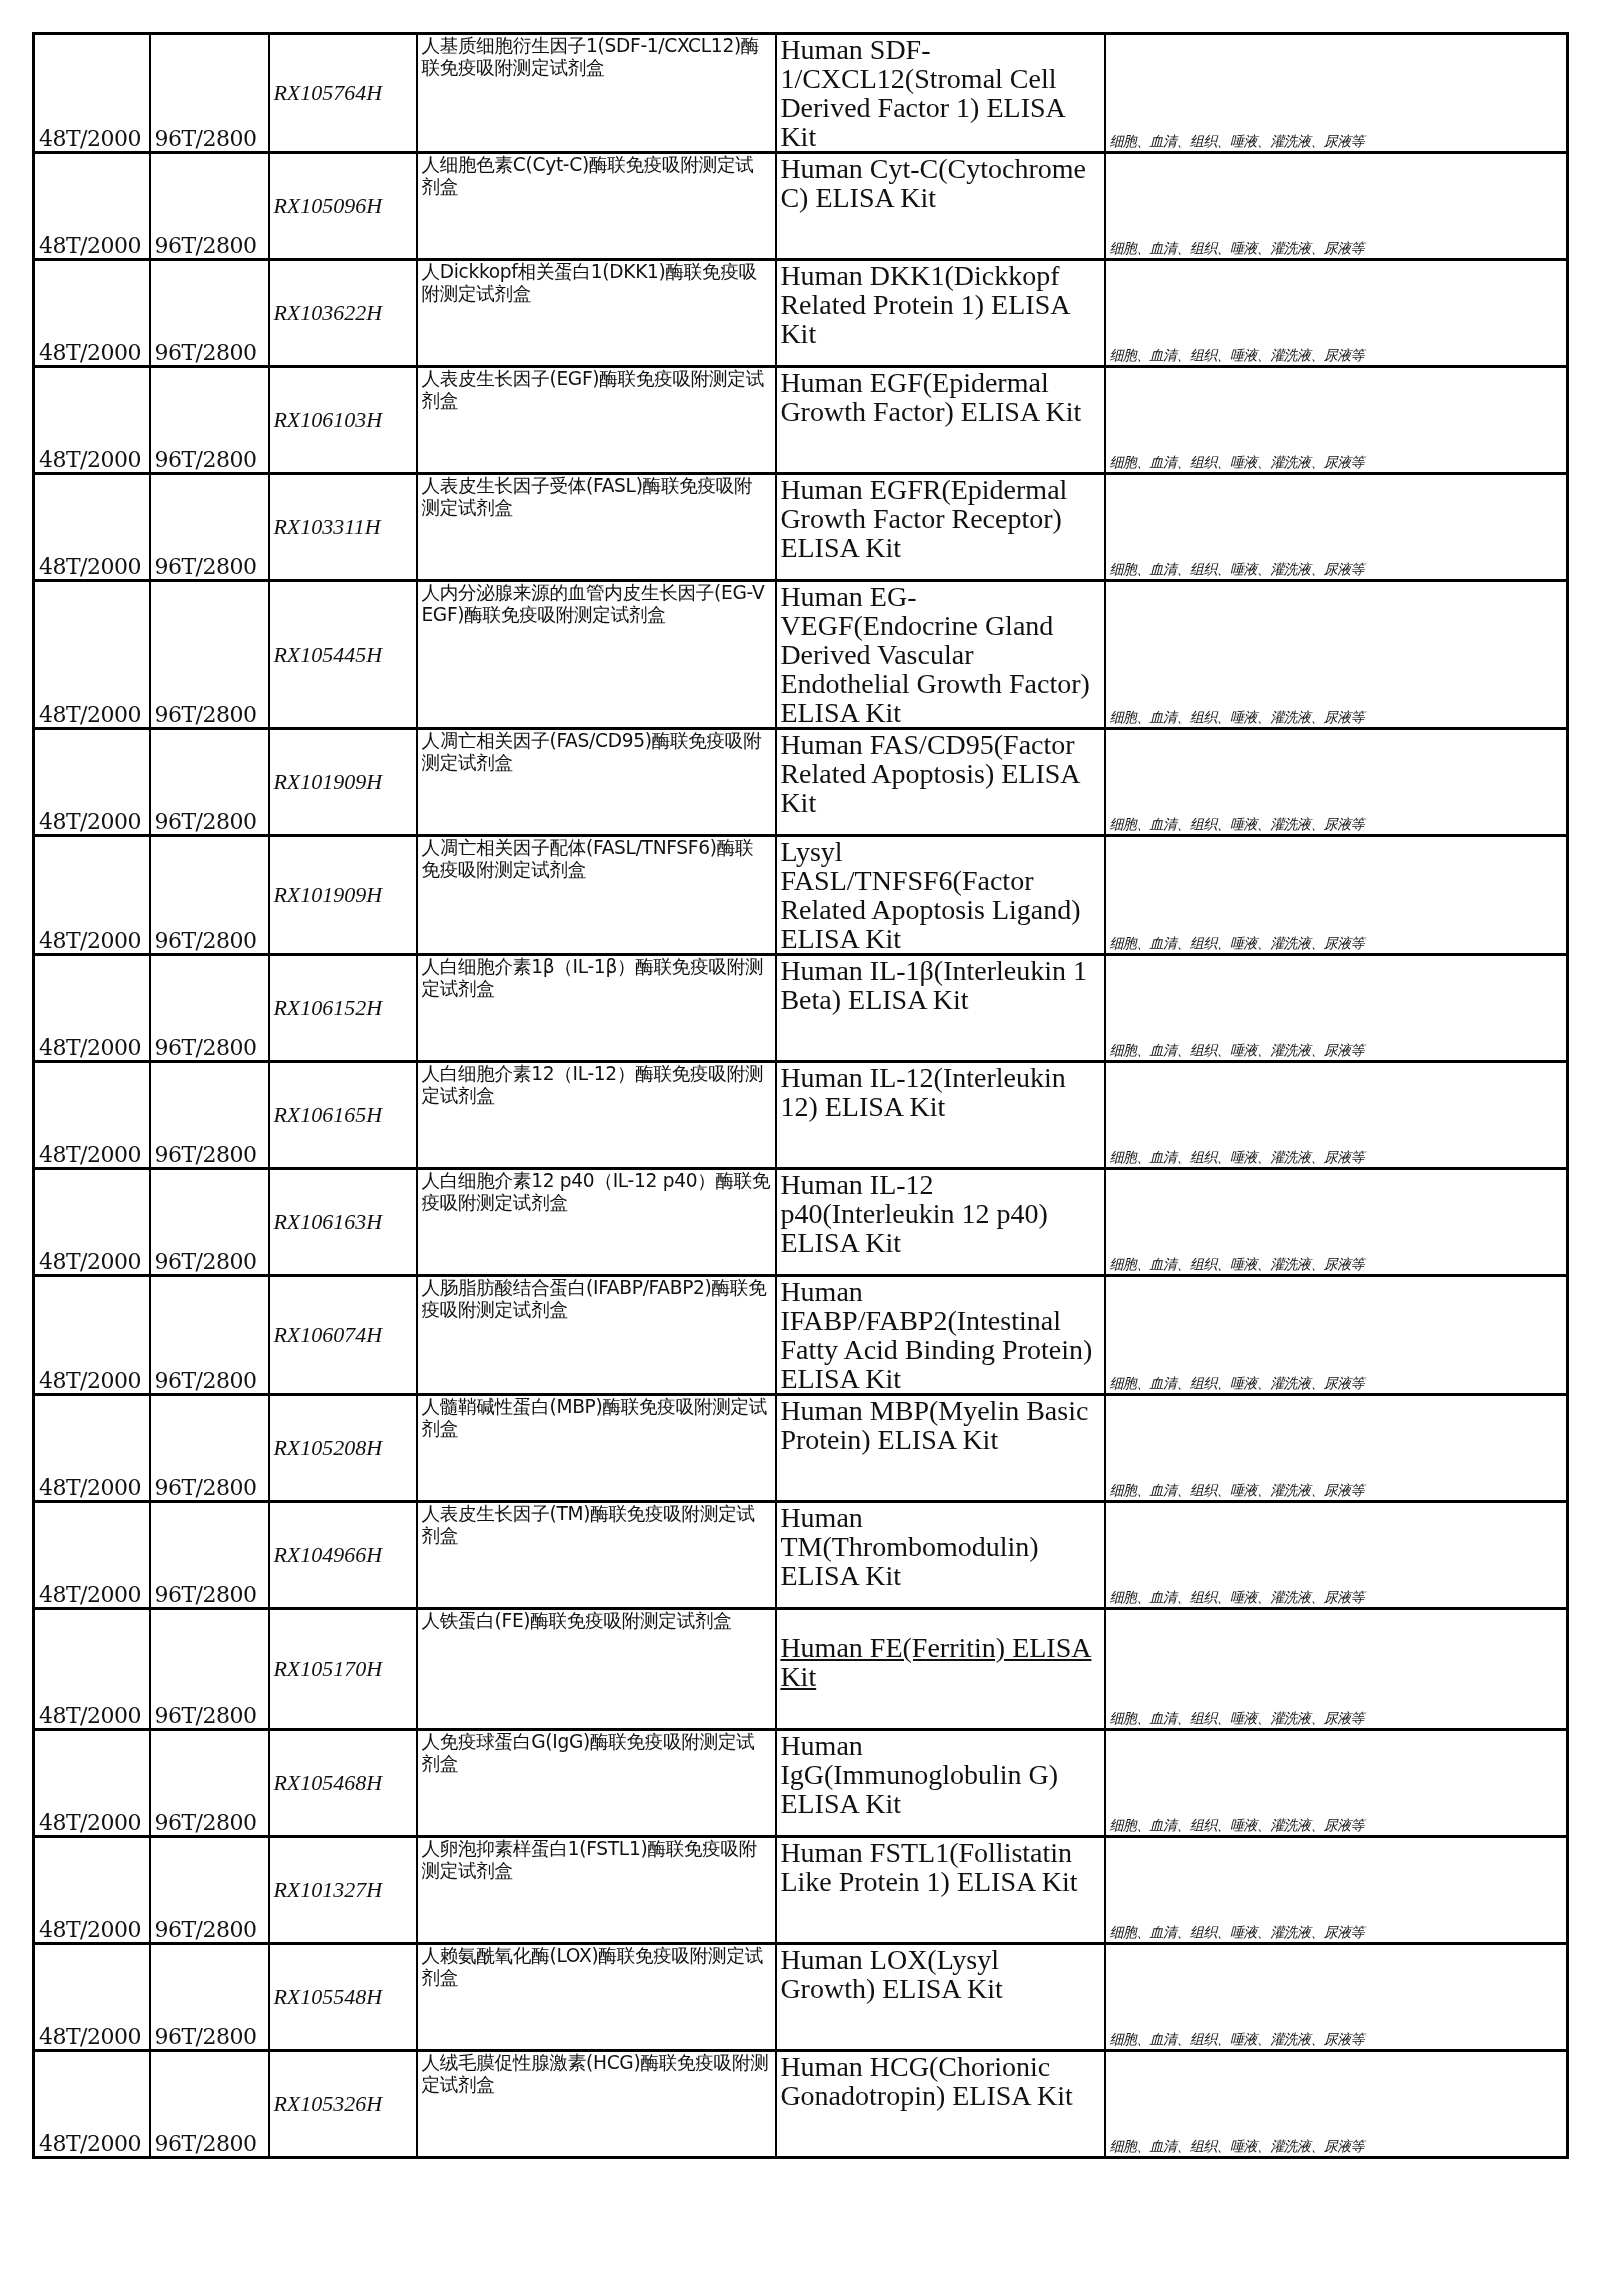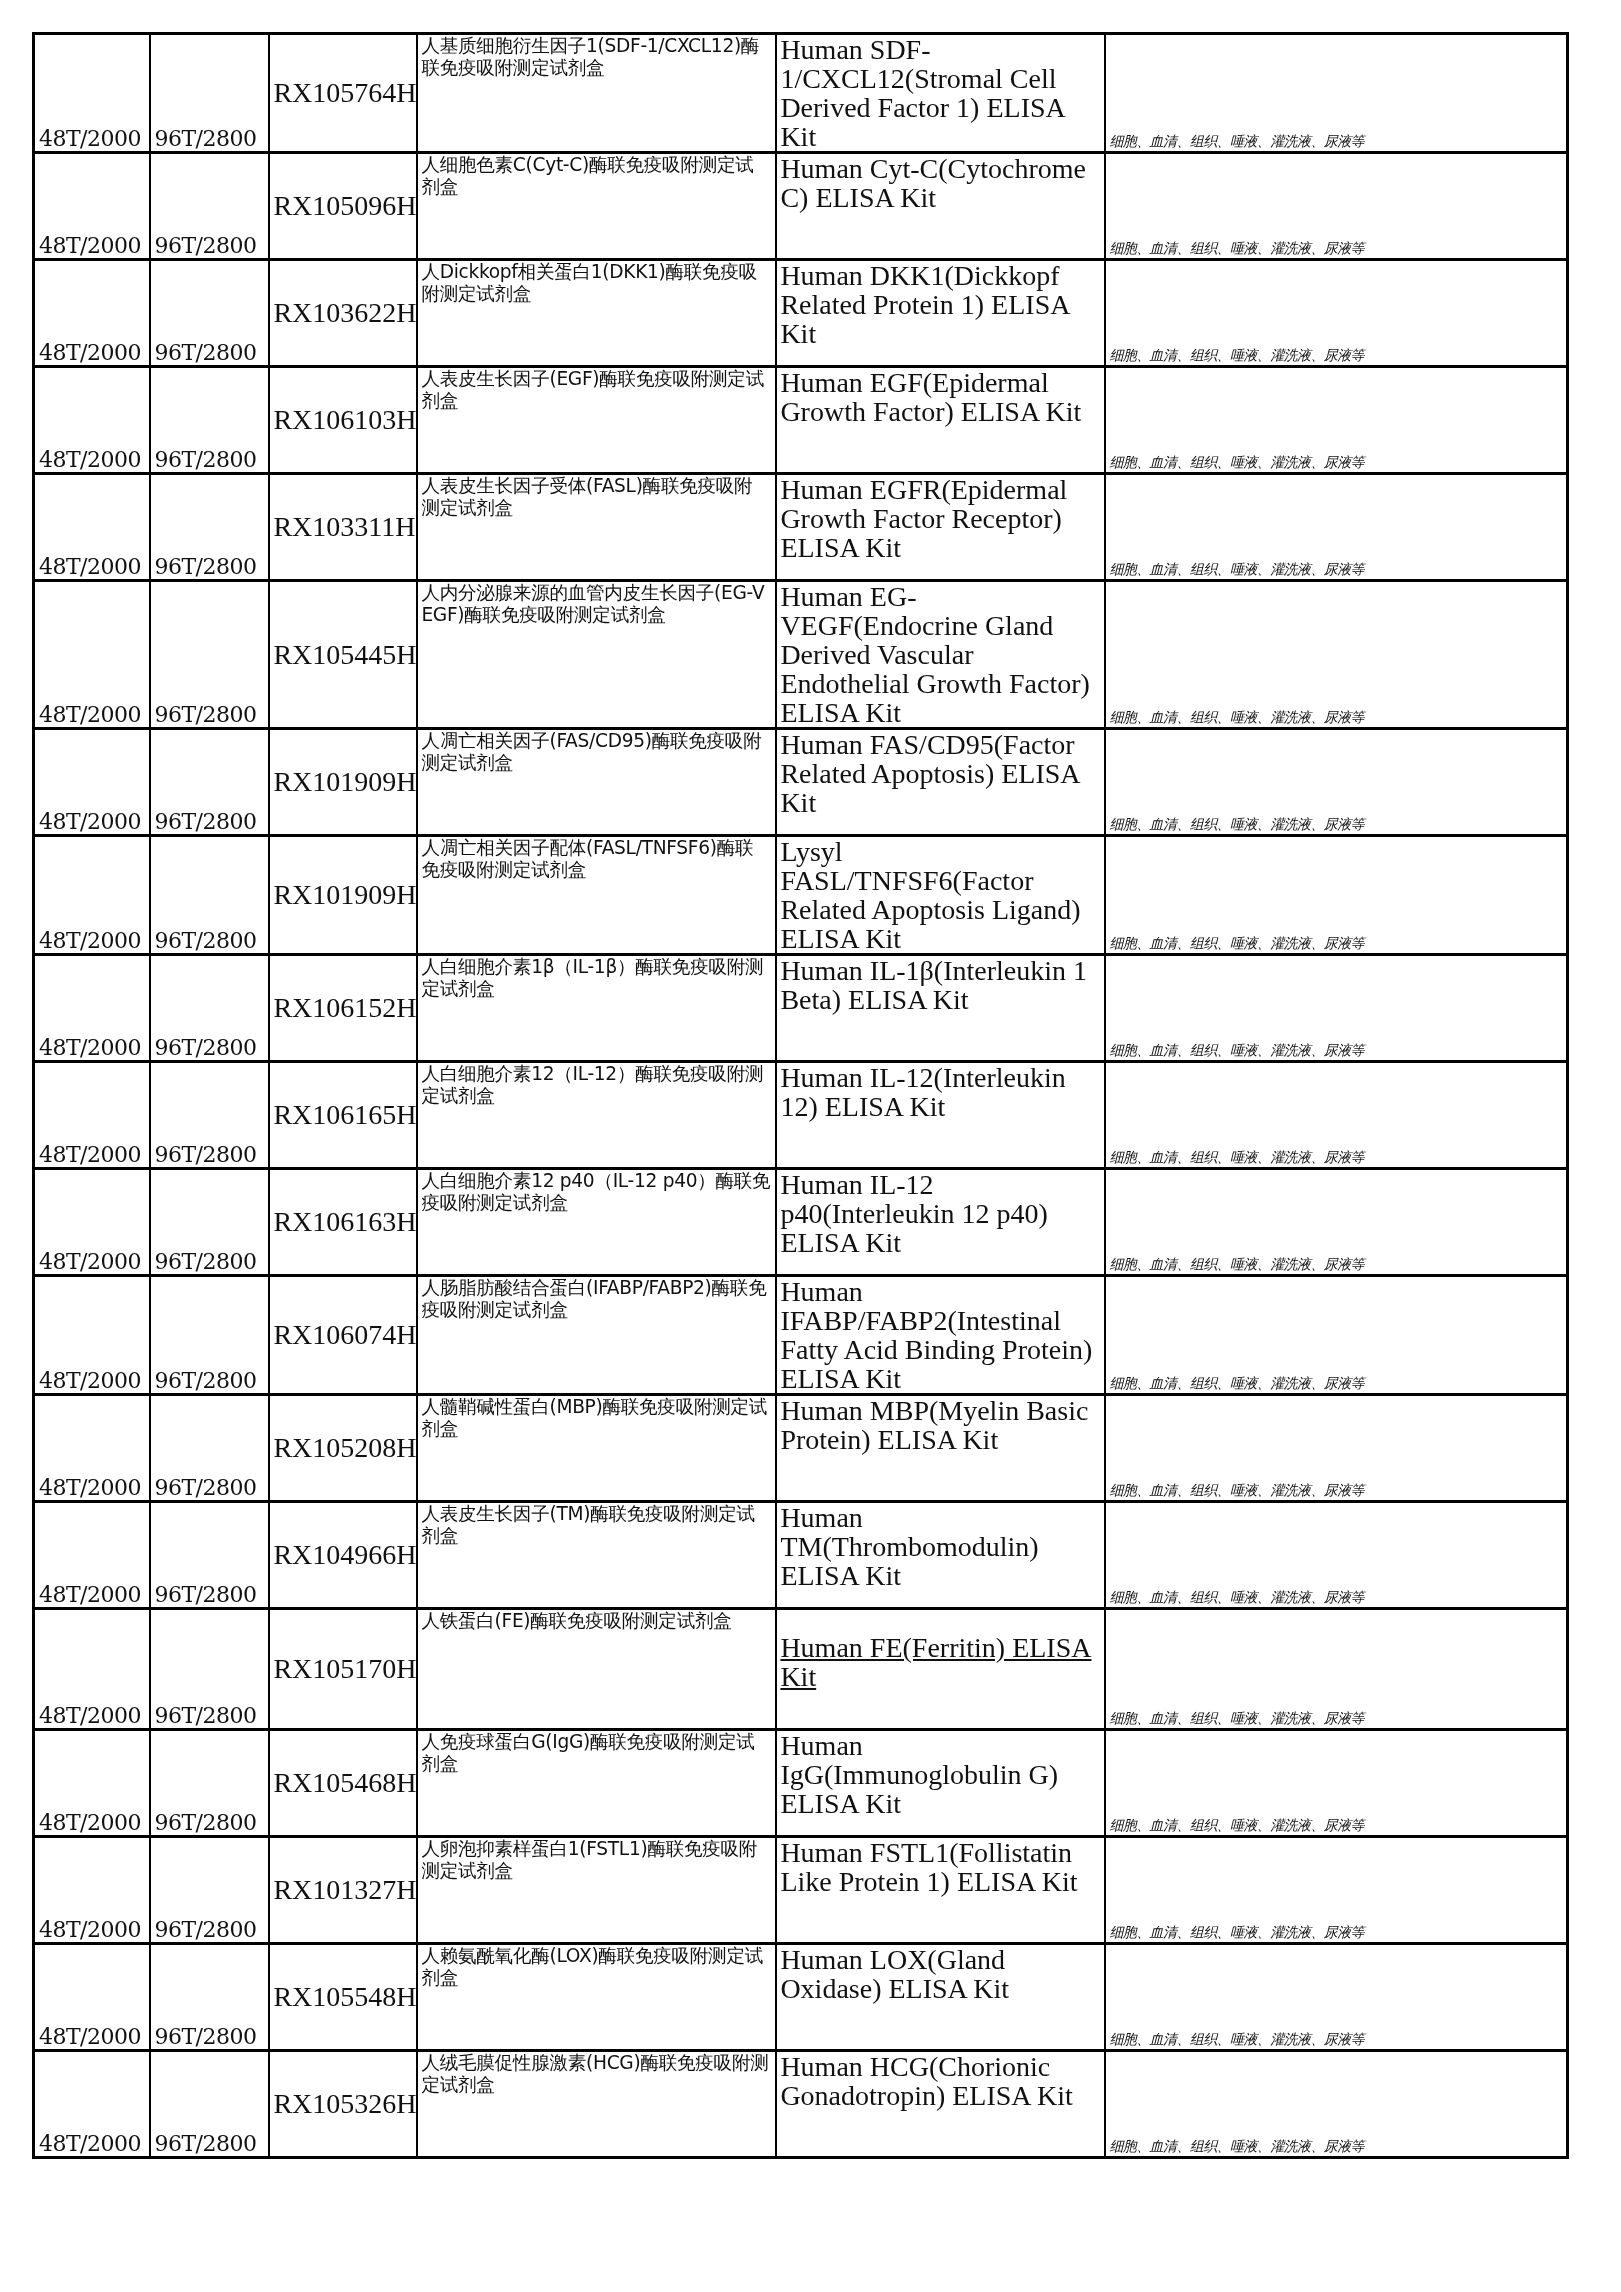--- a/index.html
+++ b/index.html
@@ -15,21 +15,21 @@
     border-top: 3.9px solid #000; border-bottom: 3.9px solid #000;
     height: 104px; padding: 0 3.9px; overflow: hidden;
     color: #111;
   }
   td.c-spec {
     vertical-align: bottom; font-family: "DejaVu Serif", serif;
     font-size: 22px; padding: 0 0 2.9px 4.9px; letter-spacing: -0.5px; white-space: nowrap;
   }
   td.c-cat {
     vertical-align: middle; font-family: "Liberation Serif", serif;
-    font-size: 28px; padding: 0 0 15.7px 2.9px; white-space: nowrap;
+    font-size: 22px; padding: 0 0 15.7px 2.9px; white-space: nowrap; font-style: italic;
   }
   td.c-cn {
     vertical-align: top; font-family: "DejaVu Sans", sans-serif;
     font-size: 18.6px; line-height: 22px; padding: 9.8px 3.9px 0 4.9px;
     letter-spacing: -0.3px; word-break: break-all;
   }
   td.c-en {
     vertical-align: top; font-family: "Liberation Serif", serif;
     font-size: 28px; line-height: 29px; padding: 5.9px 3.9px 0 3.9px;
   }
@@ -189,21 +189,21 @@
           <td class="c-cat">RX101327H</td>
           <td class="c-cn">人卵泡抑素样蛋白1(FSTL1)酶联免疫吸附测定试剂盒</td>
           <td class="c-en">Human FSTL1(Follistatin Like Protein 1) ELISA Kit</td>
           <td class="c-sample">细胞、血清、组织、唾液、灌洗液、尿液等</td>
         </tr>
         <tr>
           <td class="c-spec">48T/2000</td>
           <td class="c-spec">96T/2800</td>
           <td class="c-cat">RX105548H</td>
           <td class="c-cn">人赖氨酰氧化酶(LOX)酶联免疫吸附测定试剂盒</td>
-          <td class="c-en">Human LOX(Gland Oxidase) ELISA Kit</td>
+          <td class="c-en">Human LOX(Lysyl Growth) ELISA Kit</td>
           <td class="c-sample">细胞、血清、组织、唾液、灌洗液、尿液等</td>
         </tr>
         <tr>
           <td class="c-spec">48T/2000</td>
           <td class="c-spec">96T/2800</td>
           <td class="c-cat">RX105326H</td>
           <td class="c-cn">人绒毛膜促性腺激素(HCG)酶联免疫吸附测定试剂盒</td>
           <td class="c-en">Human HCG(Chorionic Gonadotropin) ELISA Kit</td>
           <td class="c-sample">细胞、血清、组织、唾液、灌洗液、尿液等</td>
         </tr>

